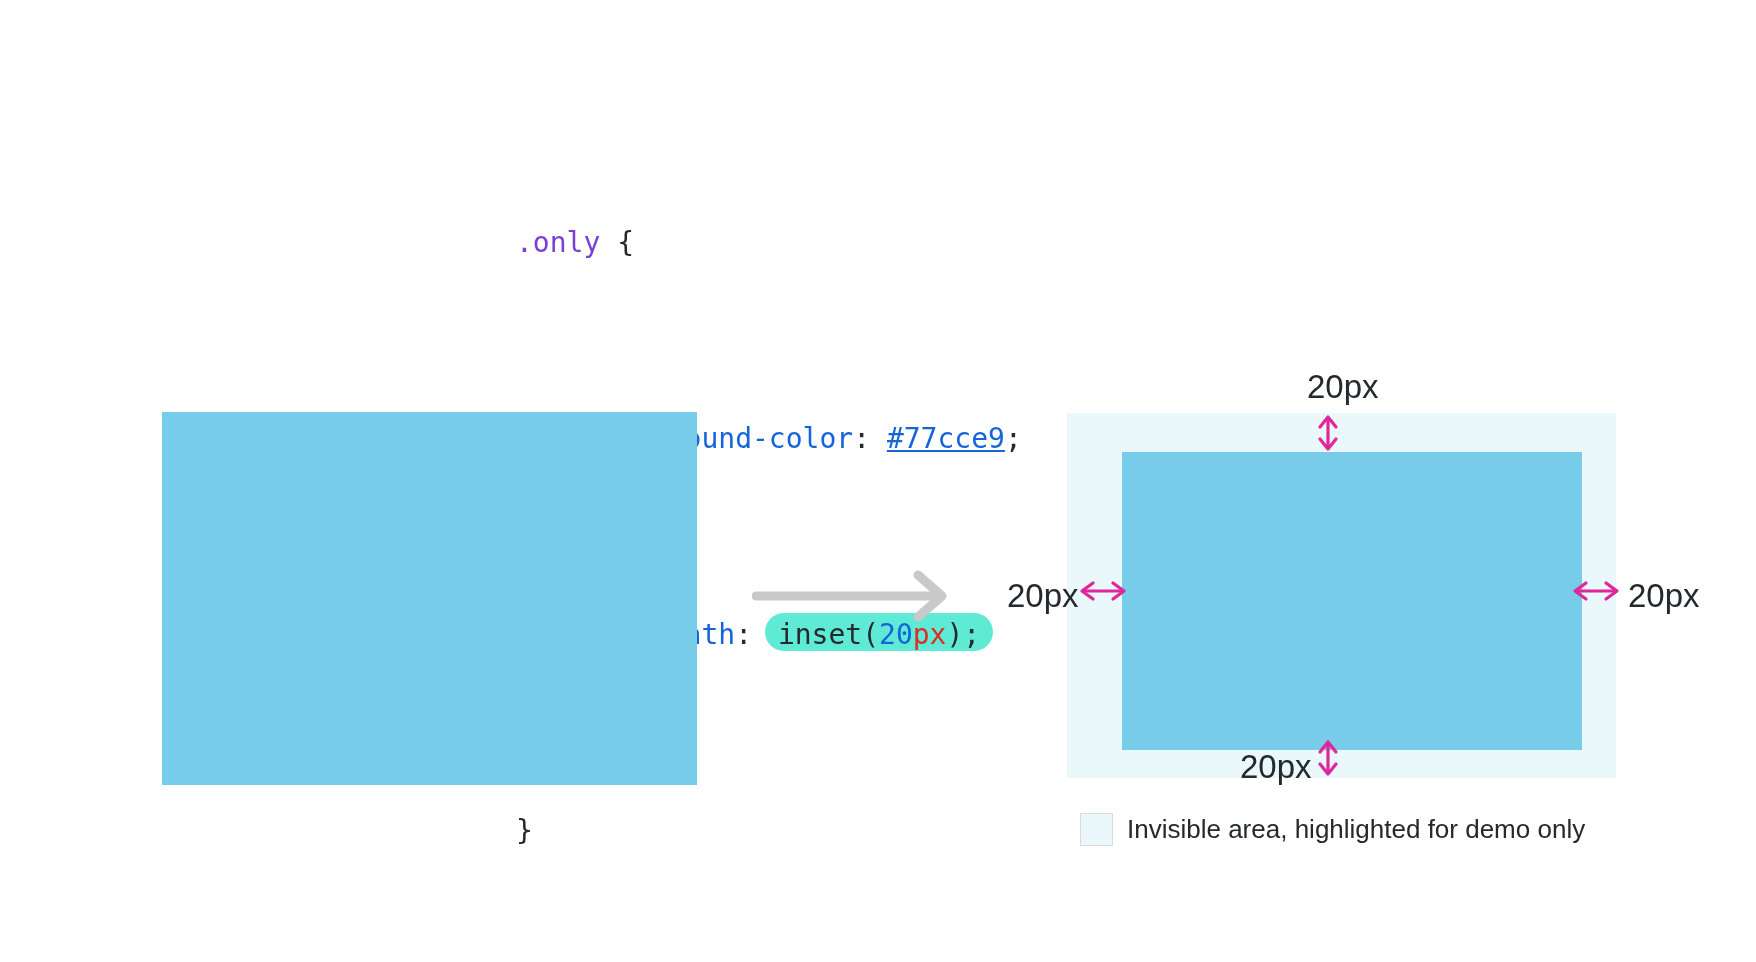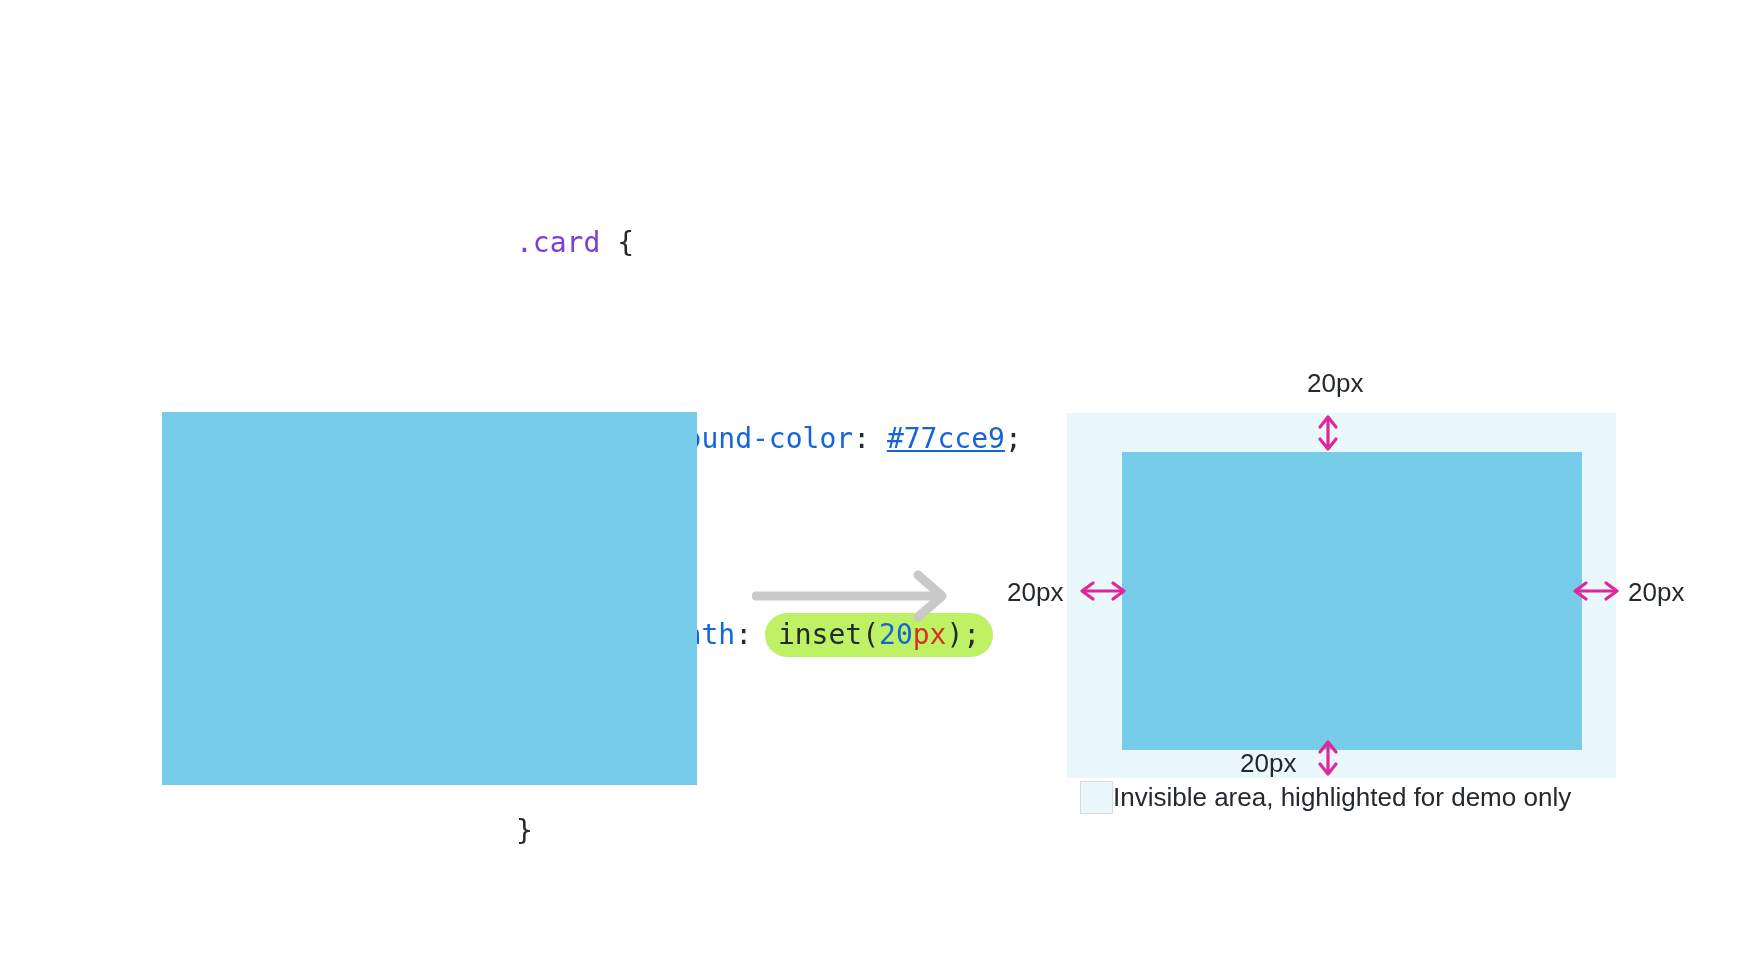--- a/index.html
+++ b/index.html
@@ -30,23 +30,23 @@
   }
   .code-line { display: block; height: 49px; }
   .tok-selector { color: #7b3fd4; }
   .tok-punct    { color: #24292e; }
   .tok-prop     { color: #1565d8; }
   .tok-value    { color: #1565d8; text-decoration: underline; }
   .tok-num      { color: #1565d8; }
   .tok-unit     { color: #d93025; }
   .tok-fn       { color: #24292e; }
   .highlight-pill {
-    background: #bef264;
+    background: #5eead4;
     border-radius: 22px;
-    padding: 5px 13px 6px 13px;
+    padding: 5px 13px 0 13px;
     margin-left: -4px;
   }
 
   
   .diagram { position: absolute; left: 0; top: 0; width: 1756px; height: 962px; }
 
   .box-before {
     position: absolute;
     left: 162px;
     top: 412px;
@@ -82,63 +82,63 @@
     left: 55px;
     top: 39px;
     width: 460px;
     height: 298px;
     background: #77cce9;
   }
 
   
   .meas-label {
     position: absolute;
-    font-size: 26px;
+    font-size: 33px;
     color: #24292e;
     white-space: nowrap;
   }
   .label-top    { left: 1307px; top: 368px; }
   .label-bottom { left: 1240px; top: 748px; }
   .label-left   { left: 1007px; top: 577px; }
   .label-right  { left: 1628px; top: 577px; }
 
   .arrow-svg { position: absolute; }
   .arrow-top    { left: 1315px; top: 413px; }
   .arrow-bottom { left: 1315px; top: 738px; }
   .arrow-left   { left: 1077px; top: 578px; }
   .arrow-right  { left: 1570px; top: 578px; }
 
   
   .legend {
     position: absolute;
     left: 1080px;
-    top: 781px;
+    top: 813px;
     display: flex;
     align-items: center;
-    gap: 0;
+    gap: 14px;
   }
   .legend-swatch {
     width: 33px;
     height: 33px;
     background: #eaf7fb;
     border: 1px solid #d8dadd;
     box-sizing: border-box;
     flex: 0 0 auto;
   }
   .legend-text {
     font-size: 26px;
     color: #24292e;
     white-space: nowrap;
   }
 </style>
 </head>
 <body>
 
 <div class="code-block">
-  <span class="code-line"><span class="tok-selector">.card</span><span class="tok-punct"> {</span></span>
+  <span class="code-line"><span class="tok-selector">.only</span><span class="tok-punct"> {</span></span>
 
   <span class="code-line"><span>    </span><span class="tok-prop">background-color</span><span class="tok-punct">: </span><span class="tok-value">#77cce9</span><span class="tok-punct">;</span></span>
 
   <span class="code-line"><span>    </span><span class="tok-prop">clip-path</span><span class="tok-punct">: </span><span class="highlight-pill"><span class="tok-fn">inset(</span><span class="tok-num">20</span><span class="tok-unit">px</span><span class="tok-fn">)</span><span class="tok-fn">;</span></span></span>
 
   <span class="code-line"><span class="tok-punct">}</span></span>
 </div>
 
 <div class="diagram">
 

